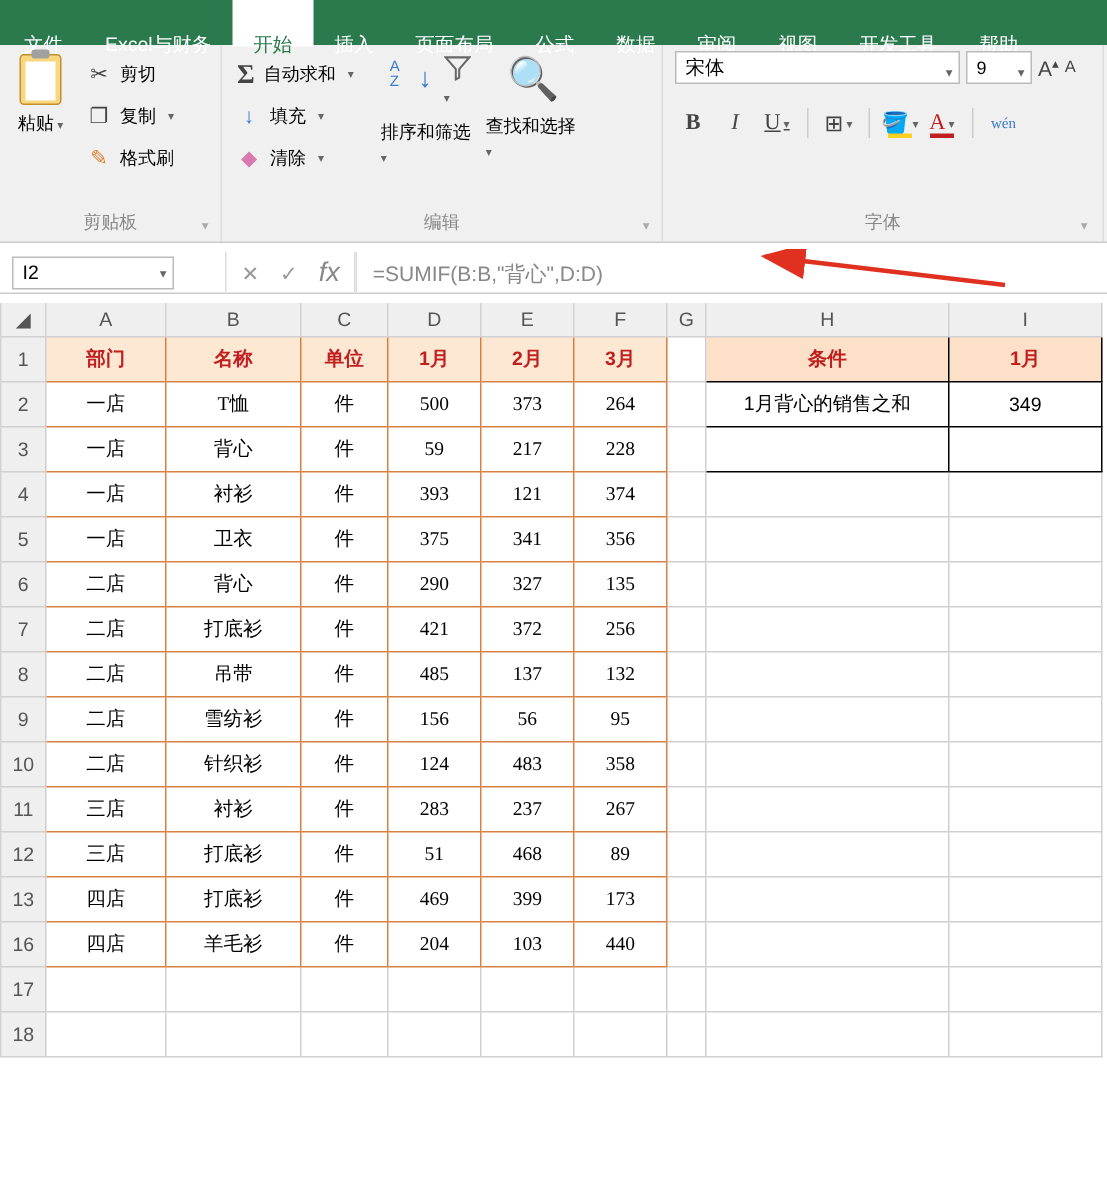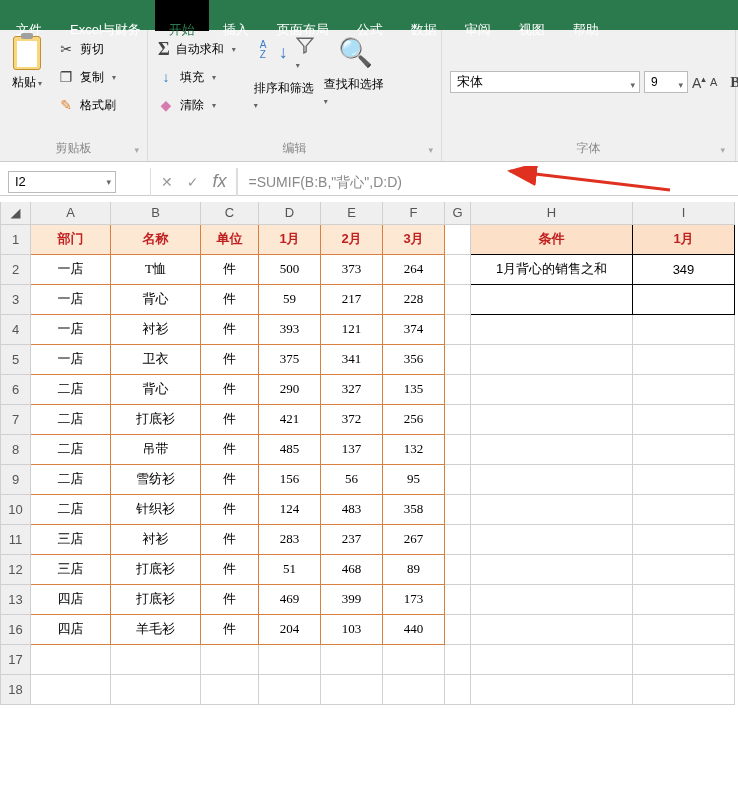--- a/index.html
+++ b/index.html
@@ -1,20 +1,20 @@
 <!DOCTYPE html>
 <html><head>
 <meta charset="utf-8">
 <style>
 * { box-sizing: border-box; margin: 0; padding: 0; }
 body { font-family: "Microsoft YaHei", SimSun, sans-serif; font-size: 12px; background: #fff; width: 738px; height: 787px; overflow: hidden; }
 
 .tabs { background: #2a7a4d; display: flex; height: 30px; align-items: center; padding: 0 2px; }
 .tab { color: #fff; padding: 16px 14px; height: 30px; line-height: 30px; cursor: pointer; font-size: 13px; }
-.tab.active { background: #000000; color: #2a7a4d; }
+.tab.active { background: #ffffff; color: #2a7a4d; }
 
 .ribbon { background: #f0f0f0; border-bottom: 1px solid #ccc; height: 132px; display: flex; }
 .rgroup { border-right: 1px solid #dcdcdc; display: flex; flex-direction: column; padding: 4px 6px; }
 .rgroup-body { flex: 1; display: flex; gap: 6px; }
 .rgroup-label { text-align: center; color: #888; font-size: 12px; padding-top: 2px; position: relative; }
 .rgroup-label::after { content: "▾"; font-size: 9px; color: #aaa; position: absolute; right: 2px; bottom: 2px; }
 
 .paste-big { display: flex; flex-direction: column; align-items: center; width: 42px; gap: 4px; }
 .clipboard-icon { width: 28px; height: 34px; background: #f9d77e; border: 1px solid #c09030; border-radius: 3px; position: relative; margin-top: 2px; }
 .clipboard-icon::before { content: ""; position: absolute; top: -4px; left: 7px; width: 12px; height: 6px; background: #a0a0a0; border-radius: 2px; }
@@ -88,20 +88,21 @@
 <div class="tabs">
   <div class="tab">文件</div>
   <div class="tab">Excel与财务</div>
   <div class="tab active">开始</div>
   <div class="tab">插入</div>
   <div class="tab">页面布局</div>
   <div class="tab">公式</div>
   <div class="tab">数据</div>
   <div class="tab">审阅</div>
   <div class="tab">视图</div>
+  <div class="tab">开发工具</div>
   <div class="tab">帮助</div>
 </div>
 
 <div class="ribbon">
 
   <div class="rgroup" style="width:148px">
     <div class="rgroup-body">
       <div class="paste-big">
         <div class="clipboard-icon"></div>
         <span>粘贴</span>
@@ -155,21 +156,21 @@
       </div>
       <div class="big-btn">
         <div class="find-icon">🔍</div>
         <span>查找和选择</span>
       </div>
     </div>
     <div class="rgroup-label">编辑</div>
   </div>
 
   <div class="rgroup font-group" style="width:294px">
-    <div class="rgroup-body" style="">
+    <div class="rgroup-body" style="flex-direction:column">
       <div class="font-row">
         <div class="font-sel">宋体</div>
         <div class="size-sel">9</div>
         <span class="asize">A<sup style="font-size:9px">▴</sup></span>
         <span class="asize" style="font-size:11px">A</span>
       </div>
       <div class="font-row">
         <span class="fbtn b">B</span>
         <span class="fbtn i">I</span>
         <span class="fbtn u">U<span class="dd">▾</span></span>

